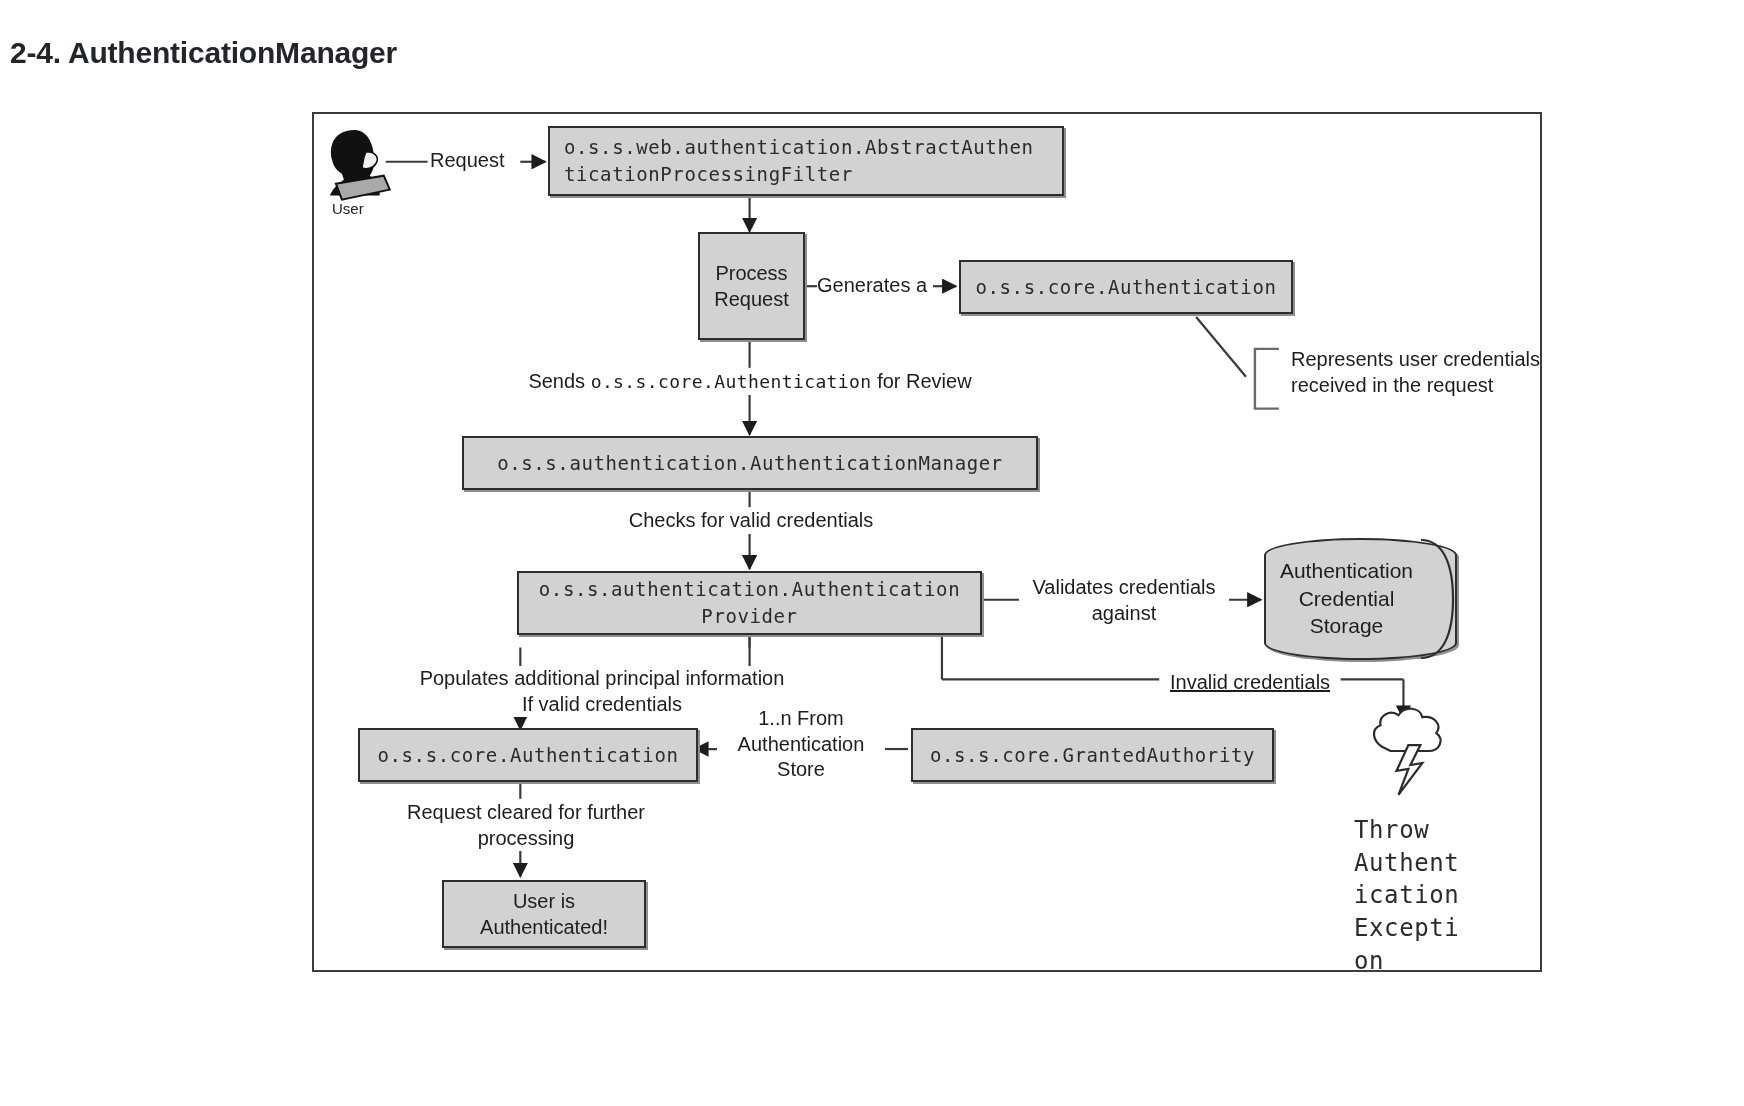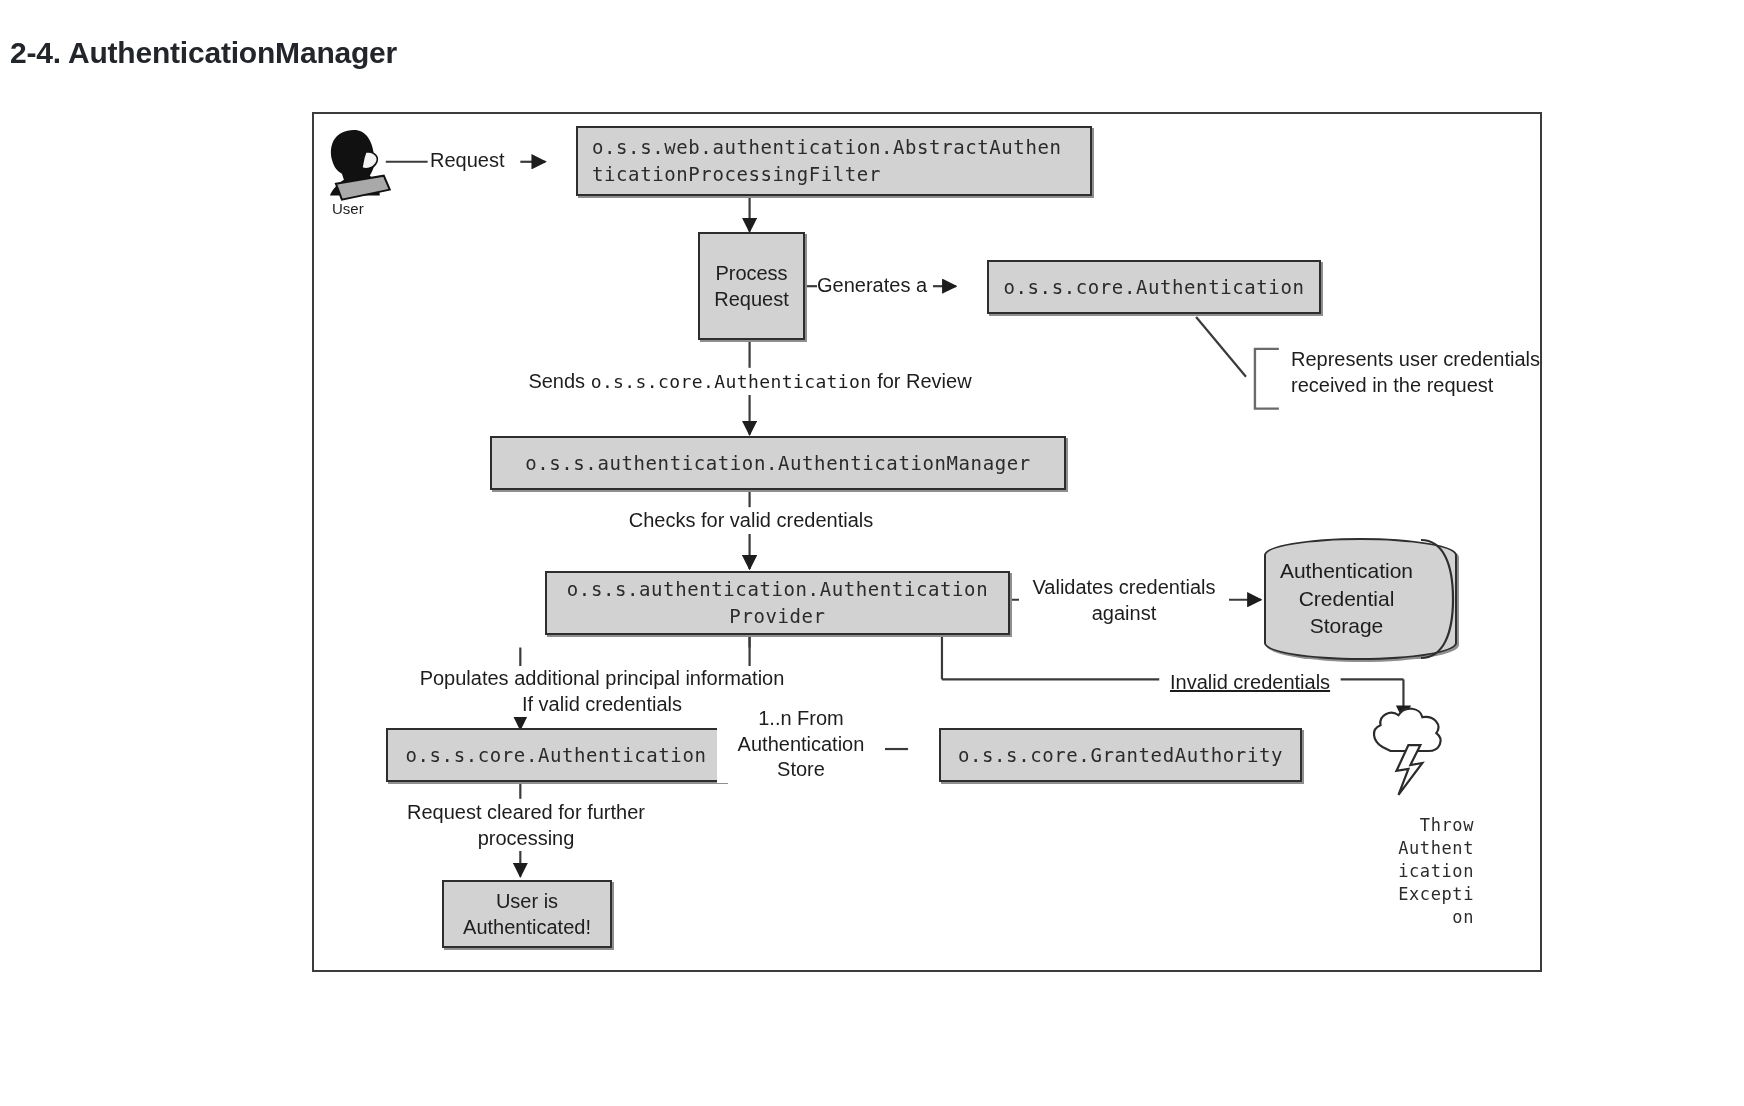--- a/index.html
+++ b/index.html
@@ -51,21 +51,20 @@
     align-items: center;
     justify-content: center;
     text-align: center;
   }
   .mono {
     font-family: "DejaVu Sans Mono", "Liberation Mono", monospace;
     font-size: 19px;
     letter-spacing: 0.6px;
     color: #2b2b2b;
     line-height: 1.42;
-    margin-left: 28px;
   }
   .sans {
     font-family: "Liberation Sans", sans-serif;
     font-size: 20px;
     color: #202020;
     line-height: 1.3;
   }
   .node.mono-left {
     justify-content: flex-start;
     padding-left: 14px;
@@ -116,25 +115,25 @@
     transform: translateY(-50%);
     text-align: center;
     font-family: "Liberation Sans", sans-serif;
     font-size: 21px;
     line-height: 1.32;
     color: #1d1d1d;
   }
   .exception-text {
     position: absolute;
     font-family: "DejaVu Sans Mono", "Liberation Mono", monospace;
-    font-size: 17px;
+    font-size: 24px;
     letter-spacing: 0.6px;
     line-height: 1.36;
     color: #2b2b2b;
-    text-align: right;
+    text-align: left;
   }
   .callout-text {
     position: absolute;
     font-family: "Liberation Sans", sans-serif;
     font-size: 20px;
     line-height: 1.32;
     color: #1d1d1d;
     text-align: left;
   }
 </style>
@@ -240,21 +239,21 @@
     </svg>
     <div class="cyl-text" style="white-space:pre;">Authentication
 Credential
 Storage</div>
   </div>
 
   <div class="node mono" style="left:44px; top:614px; width:340px; height:54px;">o.s.s.core.Authentication</div>
 
   <div class="node mono" style="left:597px; top:614px; width:363px; height:54px;">o.s.s.core.GrantedAuthority</div>
 
-  <div class="node sans" style="left:128px; top:766px; width:170px; height:68px; white-space:pre;">User is
+  <div class="node sans" style="left:128px; top:766px; width:204px; height:68px; white-space:pre;">User is
 Authenticated!</div>
 
   <div class="edge-label" style="left:116px; top:34px;">Request</div>
 
   <div class="edge-label" style="left:503px; top:159px;">Generates a</div>
 
   <div class="edge-label" style="left:196px; top:255px; width:480px; ">
     <span>Sends </span><span class="code">o.s.s.core.Authentication</span><span> for Review</span>
   </div>
 

